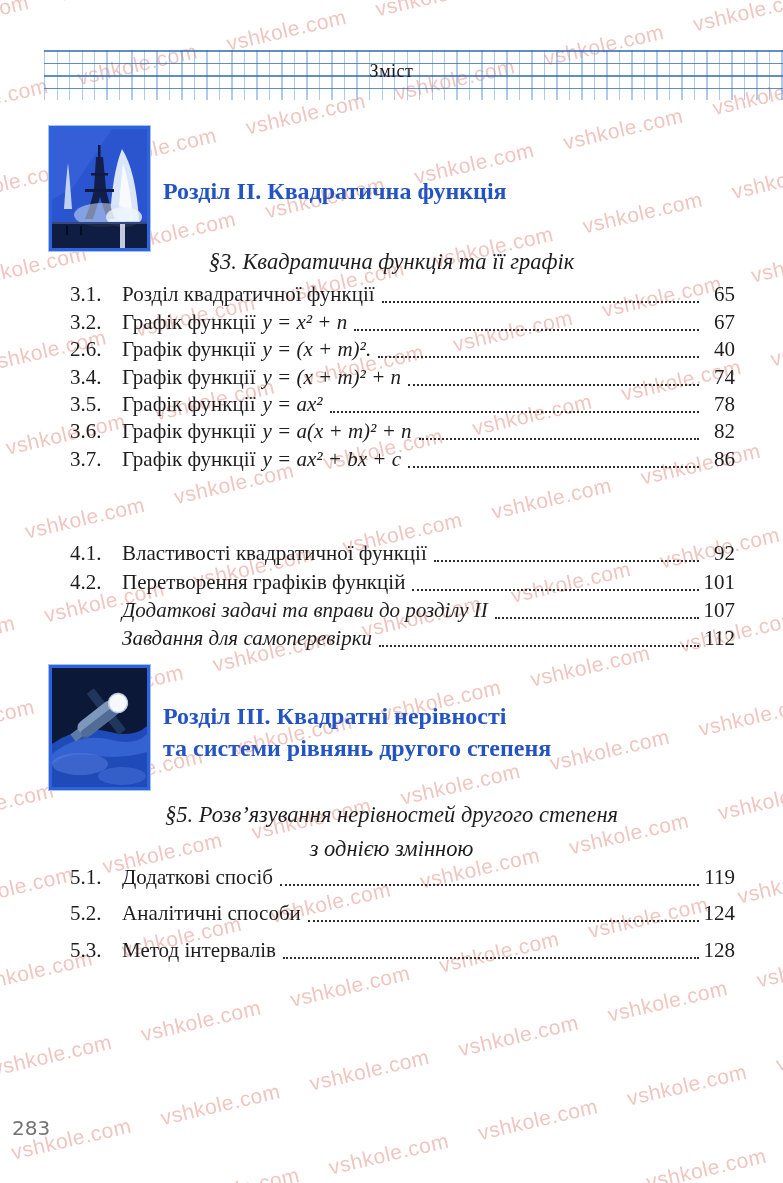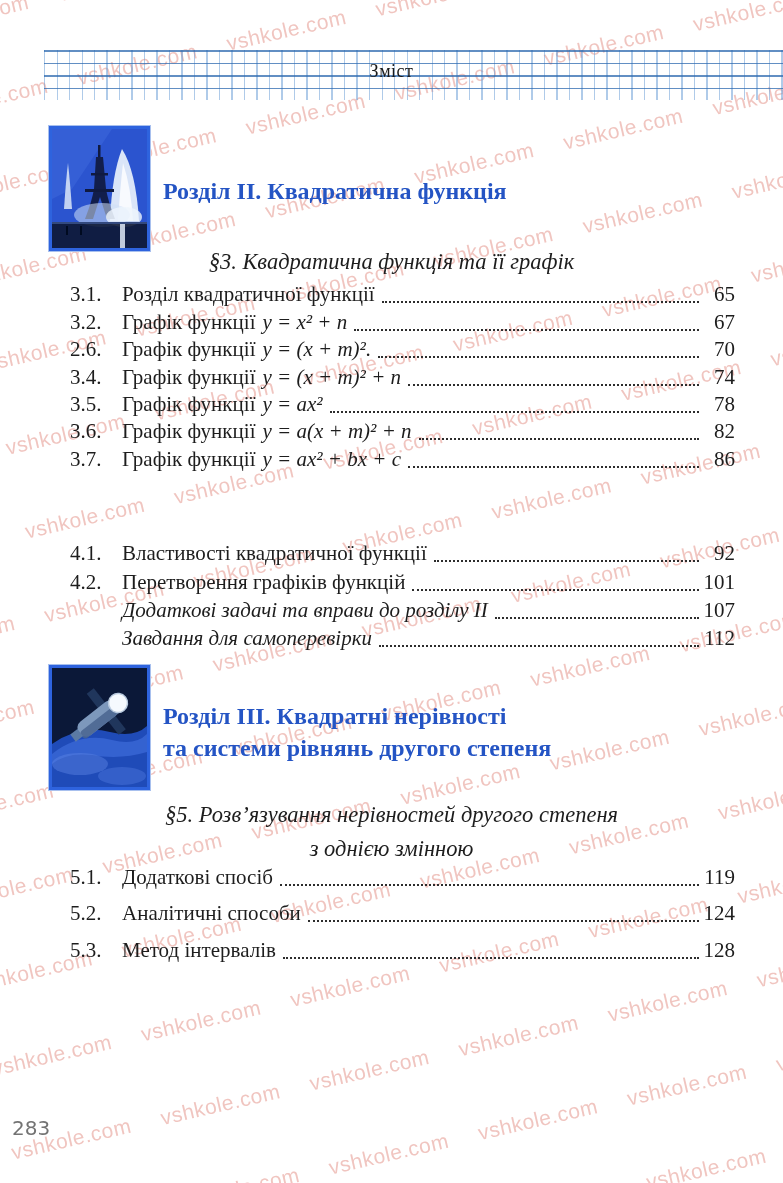--- a/index.html
+++ b/index.html
@@ -195,21 +195,21 @@
           <span class="ttl">Графік функції</span>
           <span class="math">y = x² + n</span>
           <span class="dots"></span>
           <span class="pg">67</span>
       </div>
       <div class="row">
         <span class="num">2.6.</span>
           <span class="ttl">Графік функції</span>
           <span class="math">y = (x + m)².</span>
           <span class="dots"></span>
-          <span class="pg">70</span>
+          <span class="pg">40</span>
       </div>
       <div class="row">
         <span class="num">3.4.</span>
           <span class="ttl">Графік функції</span>
           <span class="math">y = (x + m)² + n</span>
           <span class="dots"></span>
           <span class="pg">74</span>
       </div>
       <div class="row">
         <span class="num">3.5.</span>

